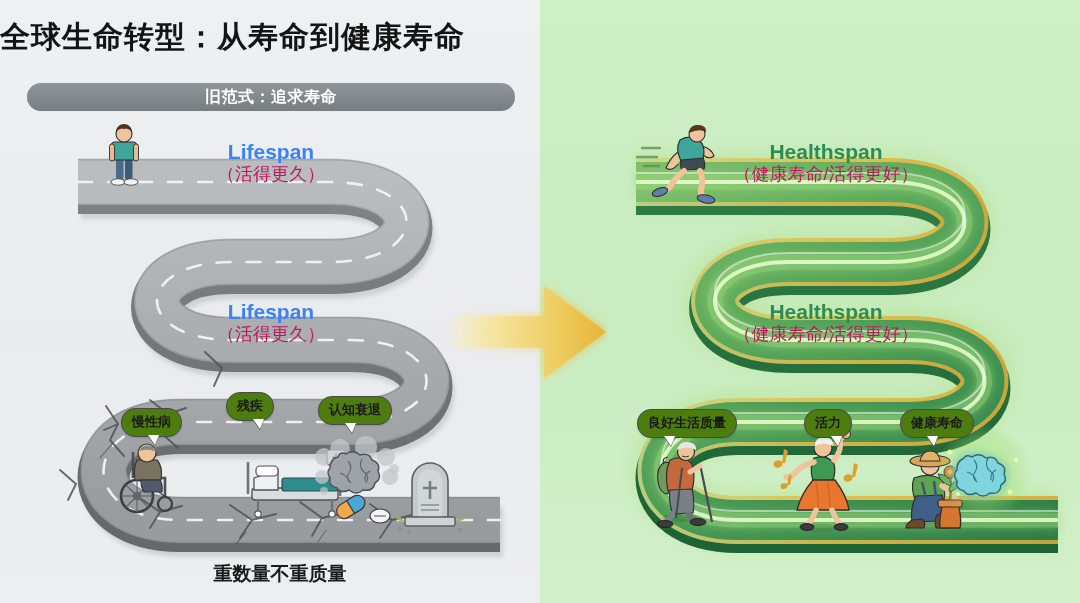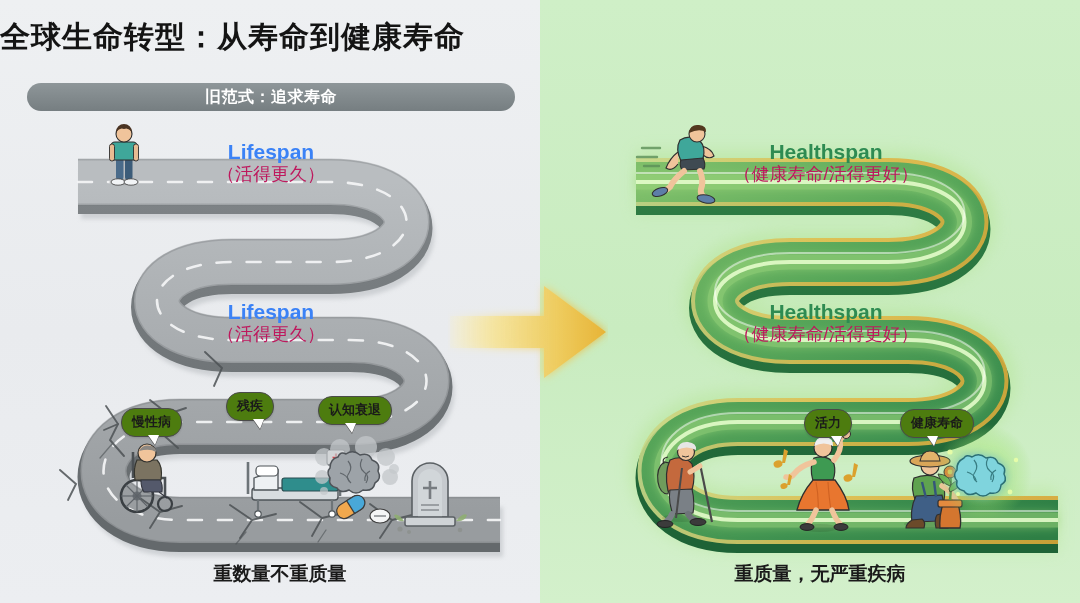--- a/index.html
+++ b/index.html
@@ -464,19 +464,19 @@
     <div class="cn">（健康寿命/活得更好）</div>
   </div>
   <div class="road-label green" id="lbl-r2">
     <div class="en">Healthspan</div>
     <div class="cn">（健康寿命/活得更好）</div>
   </div>
 
   <div class="bubble" id="bub-l1">慢性病</div>
   <div class="bubble" id="bub-l2">残疾</div>
   <div class="bubble" id="bub-l3">认知衰退</div>
+  <div class="bubble" id="bub-r1">良好生活质量</div>
   <div class="bubble" id="bub-r2">活力</div>
   <div class="bubble" id="bub-r3">健康寿命</div>
 
   <div class="caption" id="cap-left">重数量不重质量</div>
-  <div class="caption" id="cap-right">重质量，无严重疾病</div>
 
 </div>
 
 </body></html>

